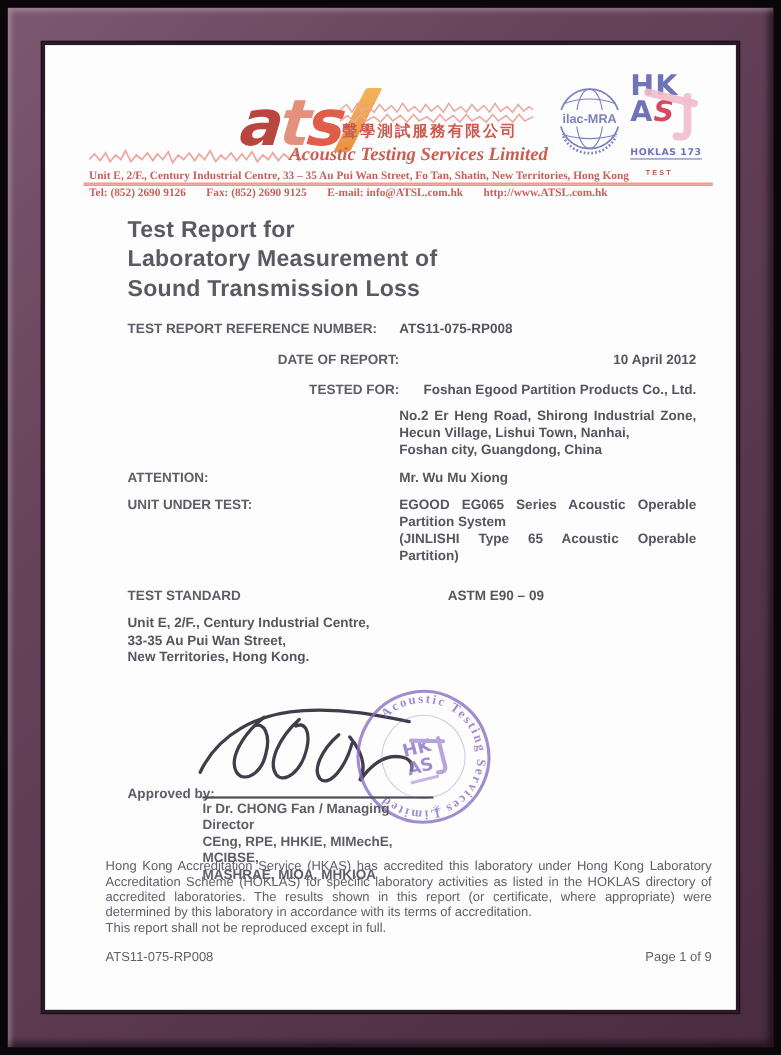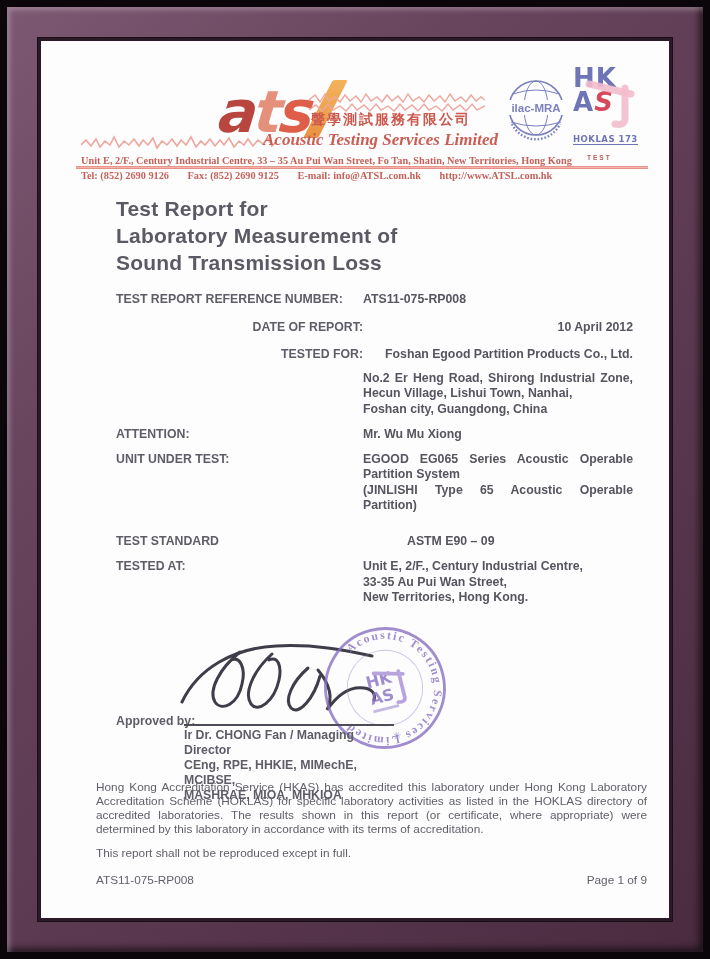--- a/index.html
+++ b/index.html
@@ -83,21 +83,21 @@
   .approval { position:relative; height:150px; margin-top:22px; }
   .sig-svg { position:absolute; left:135px; top:10px; }
   .stamp { position:absolute; left:278px; top:-6px; opacity:.8; transform:rotate(-14deg); }
   .approved-label { position:absolute; left:75px; top:86px; font-size:12.3px; font-weight:bold; color:#5e5d67; }
   .sig-block { position:absolute; left:143px; top:96px; width:210px; border-top:2px solid #4d4c57; padding-top:2px; }
   .sig-block div { font-size:12.3px; font-weight:bold; color:#5e5d67; line-height:15px; }
 
   
   .footer { margin:2px 22px 0 55px; }
   .accred { font-size:11.8px; color:#605f69; line-height:14px; text-align:justify; }
-  .note { margin-top:10px; font-size:11.8px; color:#605f69; }
+  .note { font-size:11.8px; color:#605f69; }
   .refrow { margin-top:13px; display:flex; justify-content:space-between; font-size:11.8px; color:#615f69; }
 </style>
 </head>
 <body>
 
 <div class="scene">
  <div class="frame">
   <div class="paper">
 
     <div class="header">
@@ -205,21 +205,20 @@
           <div>Partition)</div>
         </div>
       </div>
 
       <div class="frow mt20">
         <div class="lab">TEST STANDARD</div>
         <div class="val">ASTM E90 – 09</div>
       </div>
 
       <div class="frow mt10">
-        <div class="lab">TESTED AT:</div>
         <div class="val">
           <div>Unit E, 2/F., Century Industrial Centre,</div>
           <div>33-35 Au Pui Wan Street,</div>
           <div>New Territories, Hong Kong.</div>
         </div>
       </div>
     </div>
 
     <div class="approval">
 

